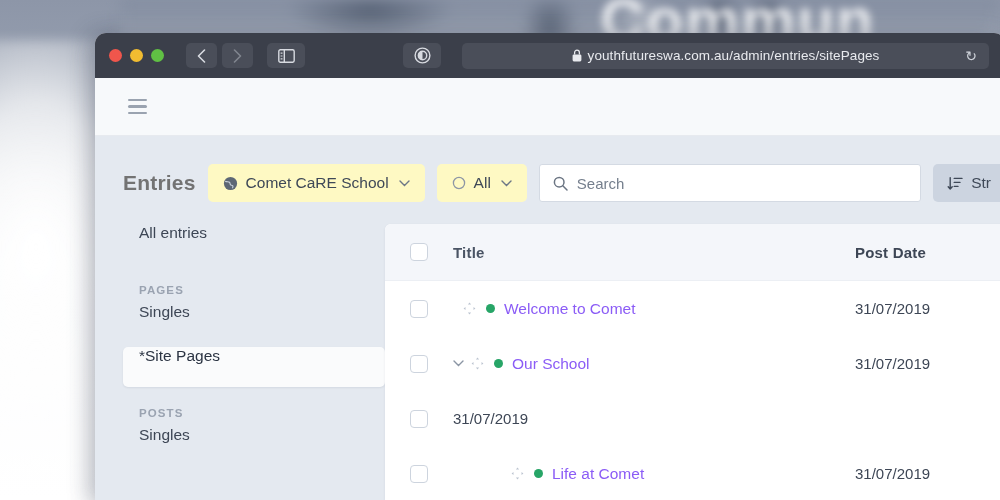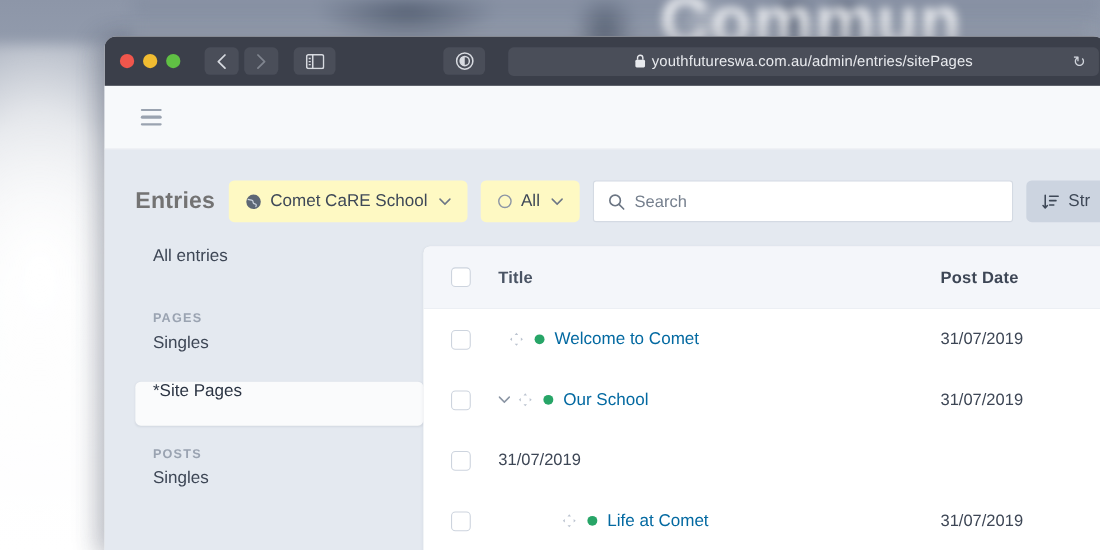--- a/index.html
+++ b/index.html
@@ -73,21 +73,21 @@
     width: 38px; height: 25px; border-radius: 5px; background: #4a4e59;
     display: flex; align-items: center; justify-content: center;
     margin-left: 14px;
   }
   .readerbtn {
     width: 38px; height: 25px; border-radius: 5px; background: #4a4e59;
     display: flex; align-items: center; justify-content: center;
     position: absolute; left: 308px;
   }
   .urlbar {
-    position: absolute; left: 367px; right: 6px; height: 26px;
+    position: absolute; left: 367px; right: 16px; height: 26px;
     border-radius: 5px; background: #4a4e59;
     display: flex; align-items: center; justify-content: center;
     padding: 0 10px;
   }
   .urltext {
     color: #e8eaee; font-size: 13.5px; letter-spacing: .1px;
     display: flex; align-items: center; gap: 6px;
   }
   .reload {
     position: absolute; right: 12px; color: #cfd3da; font-size: 14px;
@@ -169,21 +169,21 @@
     border: 1px solid #cdd4de; background: #fff; flex-shrink: 0;
   }
   .col-check { width: 68px; display: flex; justify-content: center; }
   .col-title { flex: 1; display: flex; align-items: center; }
   .col-date { width: 150px; font-size: 15px; color: #3d4655; }
 
   .trow {
     height: 55px; display: flex; align-items: center; background: #fff;
   }
   .rowtitle {
-    color: #0369a1; font-size: 15.5px;
+    color: #8b5cf6; font-size: 15.5px;
   }
   .status-dot {
     width: 9px; height: 9px; border-radius: 50%; background: #27a567;
     flex-shrink: 0; margin-right: 9px;
   }
   .move-icon { color: #bcc4d0; margin-right: 10px; flex-shrink: 0; display:flex; }
   .expander { color: #8b95a4; font-size: 12px; margin-right: 6px; width: 12px; flex-shrink: 0; }
   .indent-0 { padding-left: 10px; }
   .indent-1 { padding-left: 58px; }
 </style>

